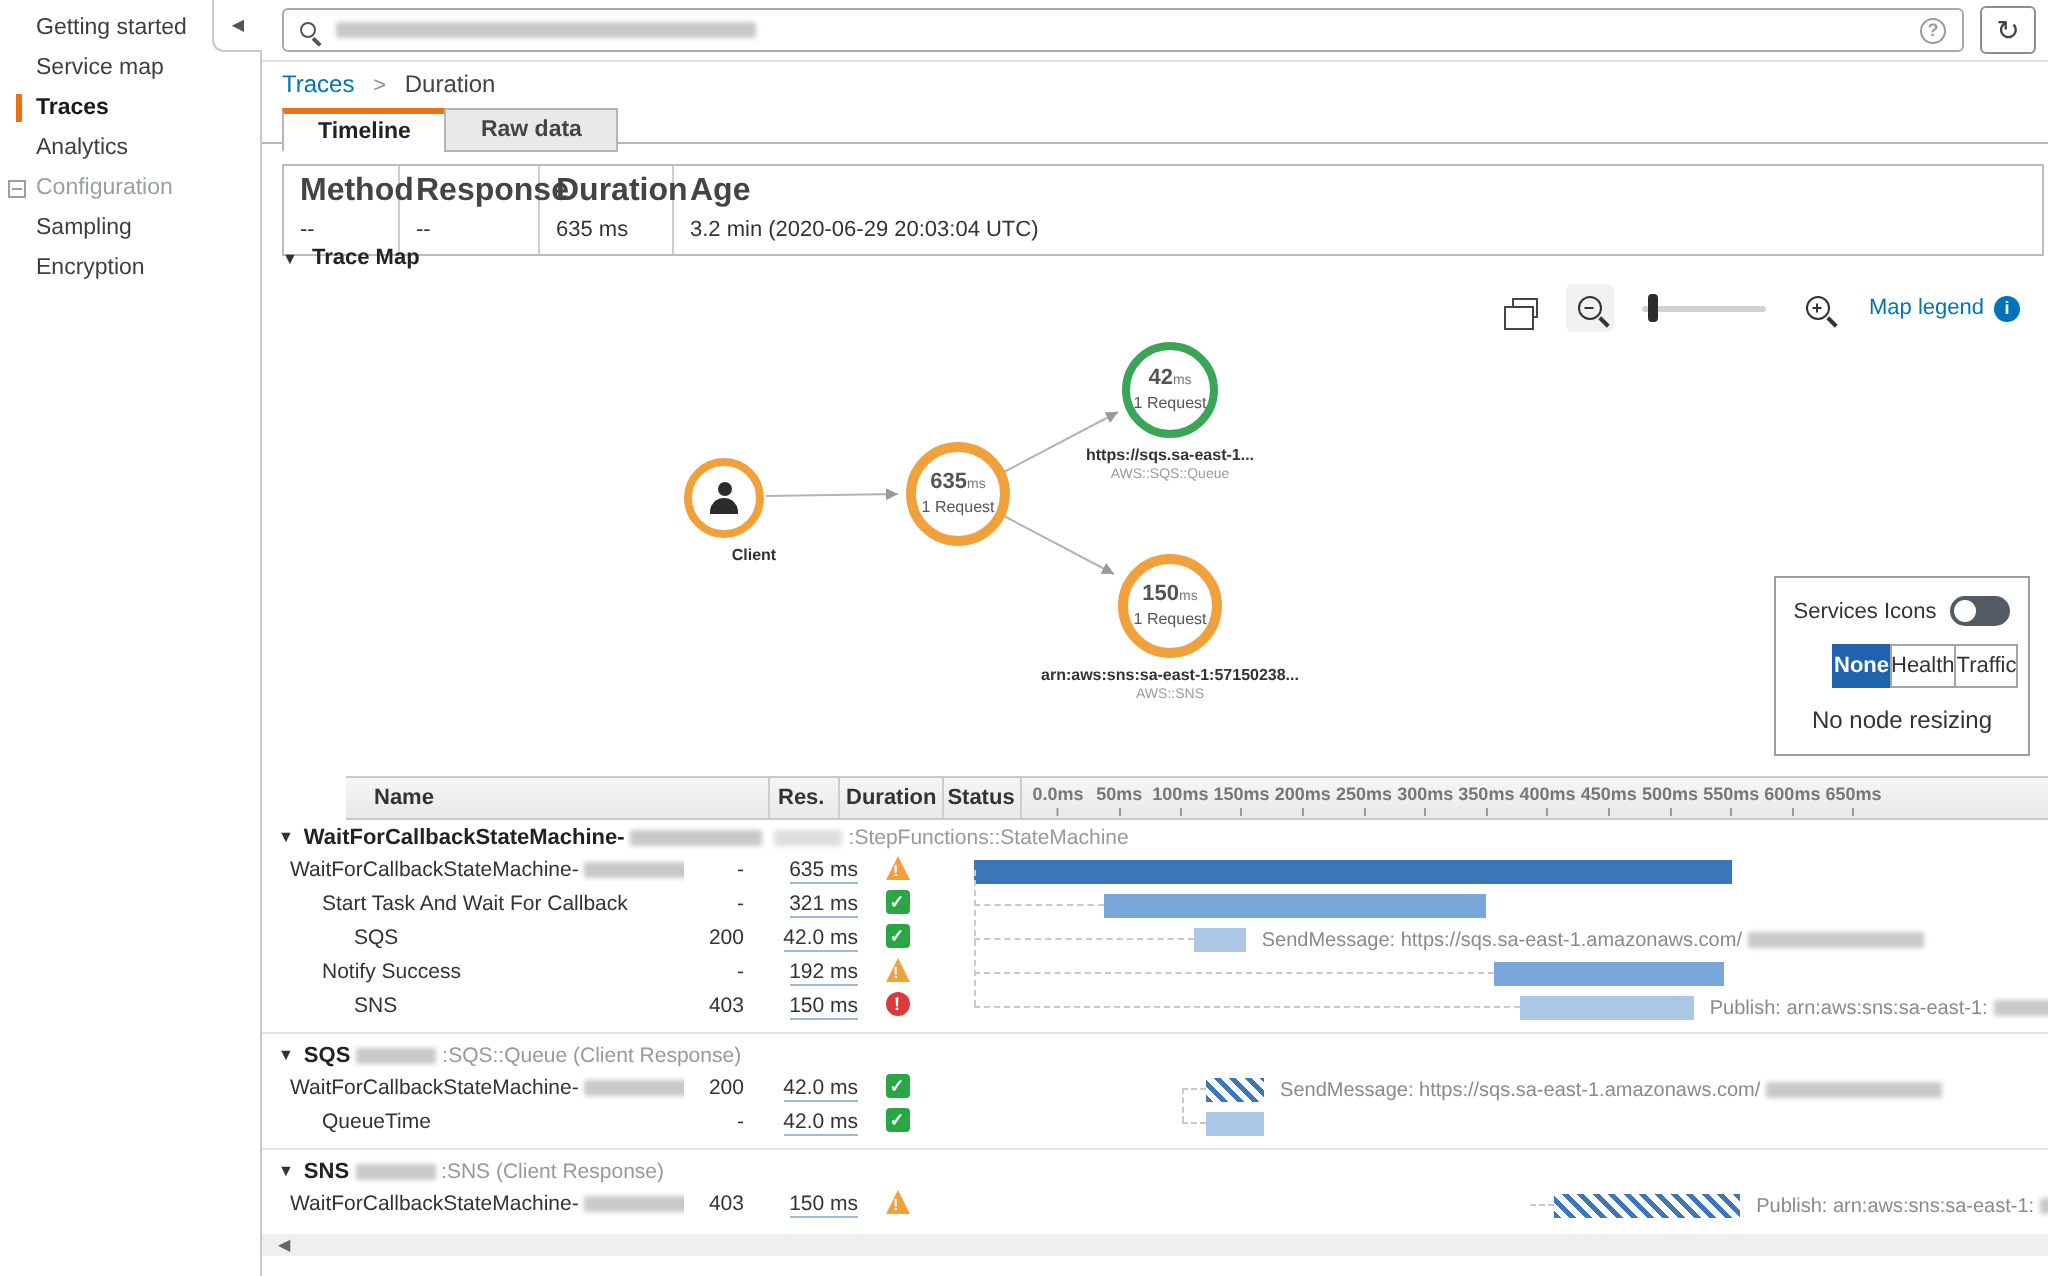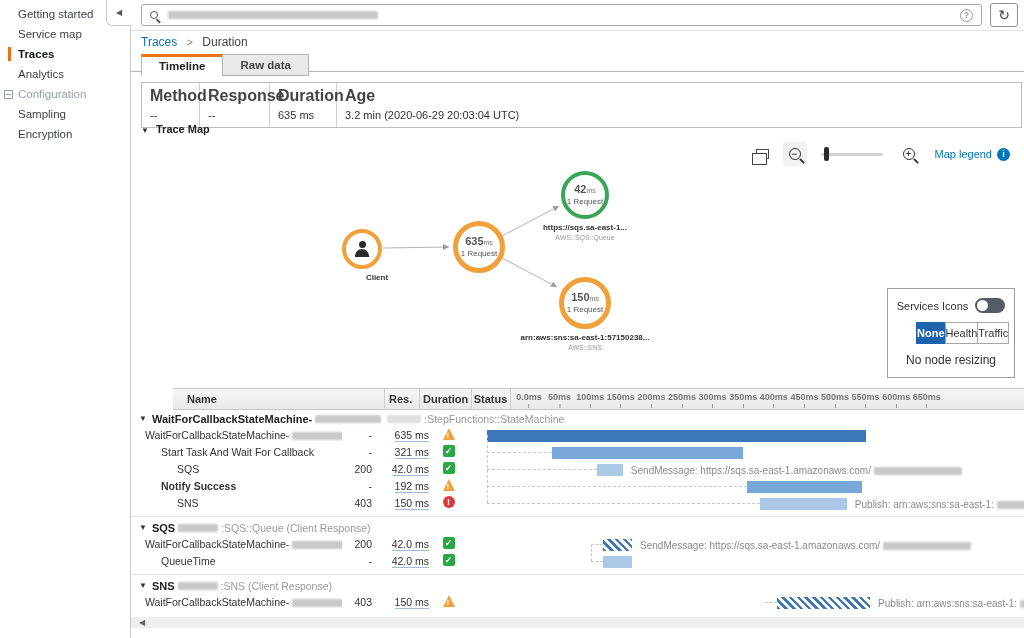--- a/index.html
+++ b/index.html
@@ -358,21 +358,21 @@
               <div class="c-status">
                 <div class="st st-ok">✓</div>
               </div>
               <div class="c-chart">
                 <div class="conn-h" style="left: 19px; width: 110.16px;"></div>
                 <div class="bar bar-light" style="left: 129.16px; width: 25.704px;"></div>
                 <div class="bar-label" style="left: 162.864px;"><span>SendMessage: https://sqs.sa-east-1.amazonaws.com/</span><span class="redacted w88"></span></div>
               </div>
             </div>
             <div class="t-row">
-              <div class="c-name" style="padding-left: 30px; font-weight: bold;"><span>Notify Success</span></div>
+              <div class="c-name" style="padding-left: 30px;"><span>Notify Success</span></div>
               <div class="c-res">-</div>
               <div class="c-dur"><span class="dur-link">192 ms</span></div>
               <div class="c-status">
                 <div class="st-warn">
                   <i>!</i>
                 </div>
               </div>
               <div class="c-chart">
                 <div class="conn-h" style="left: 19px; width: 260.1px;"></div>
                 <div class="bar bar-medium" style="left: 279.1px; width: 115.056px;"></div>

